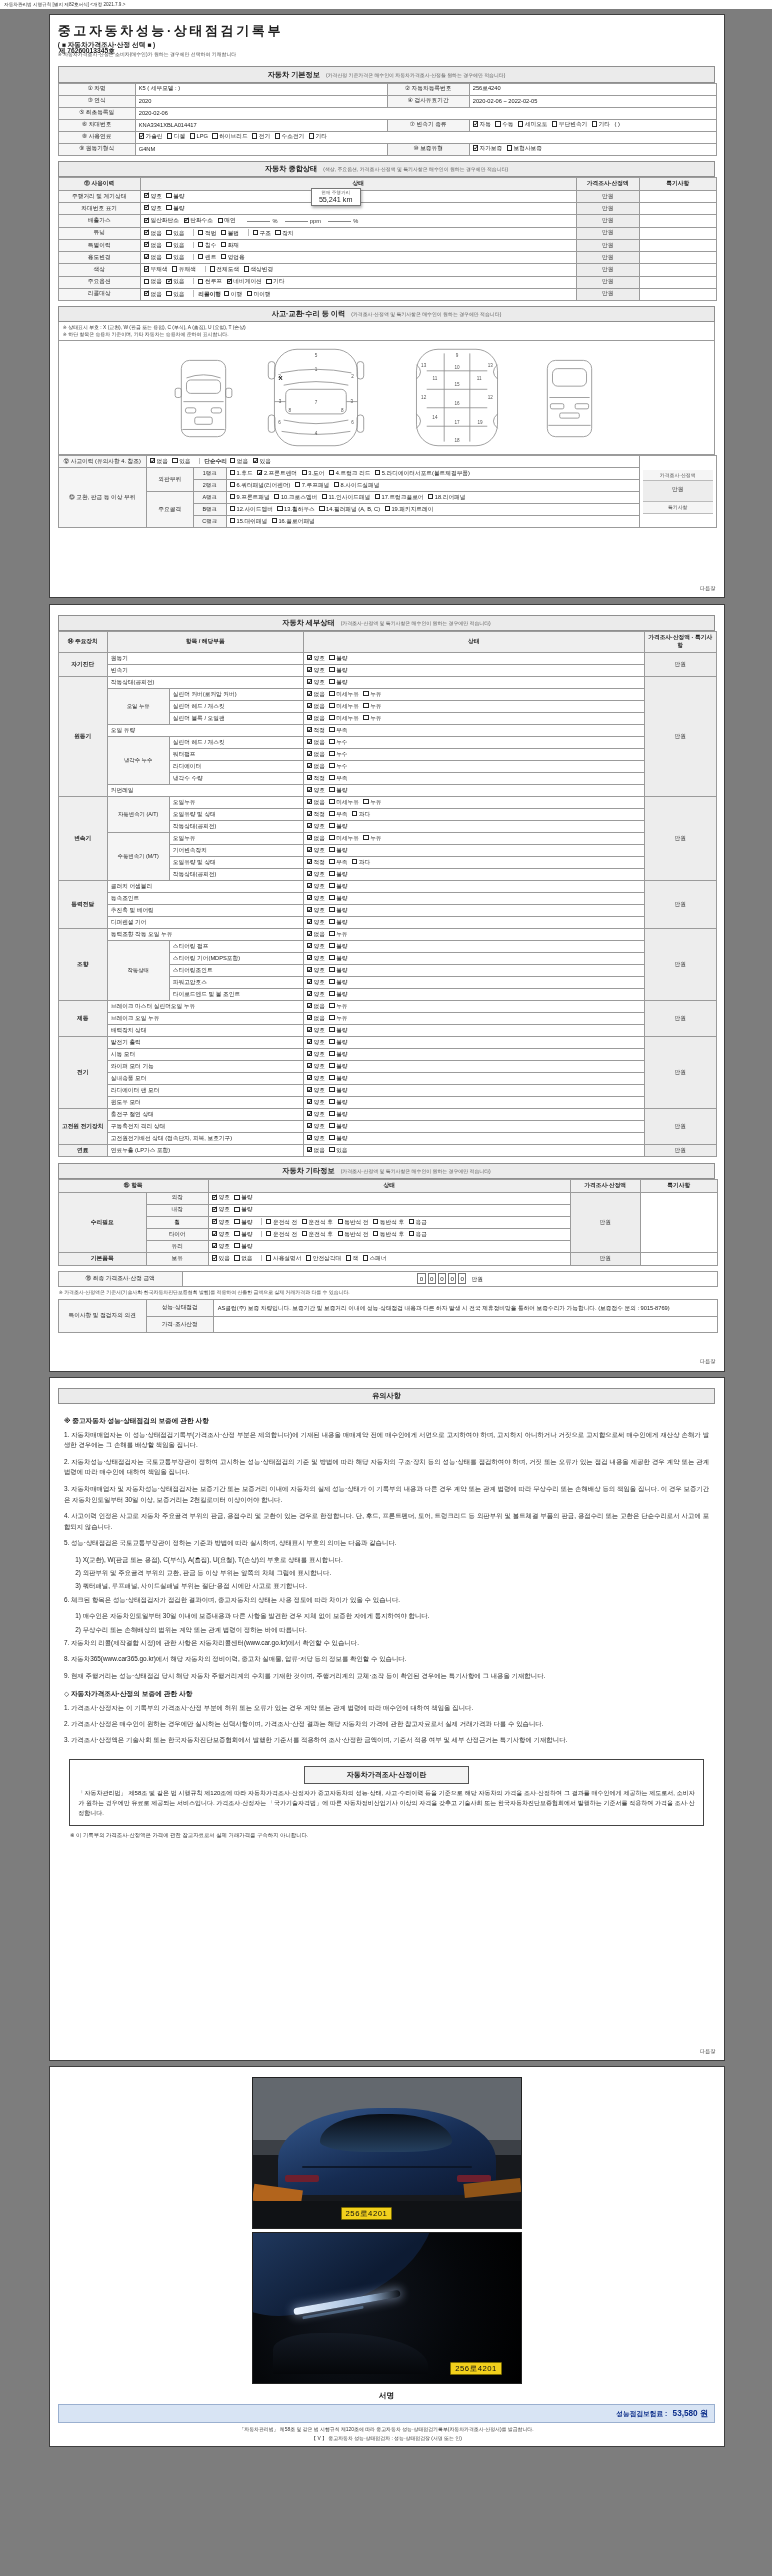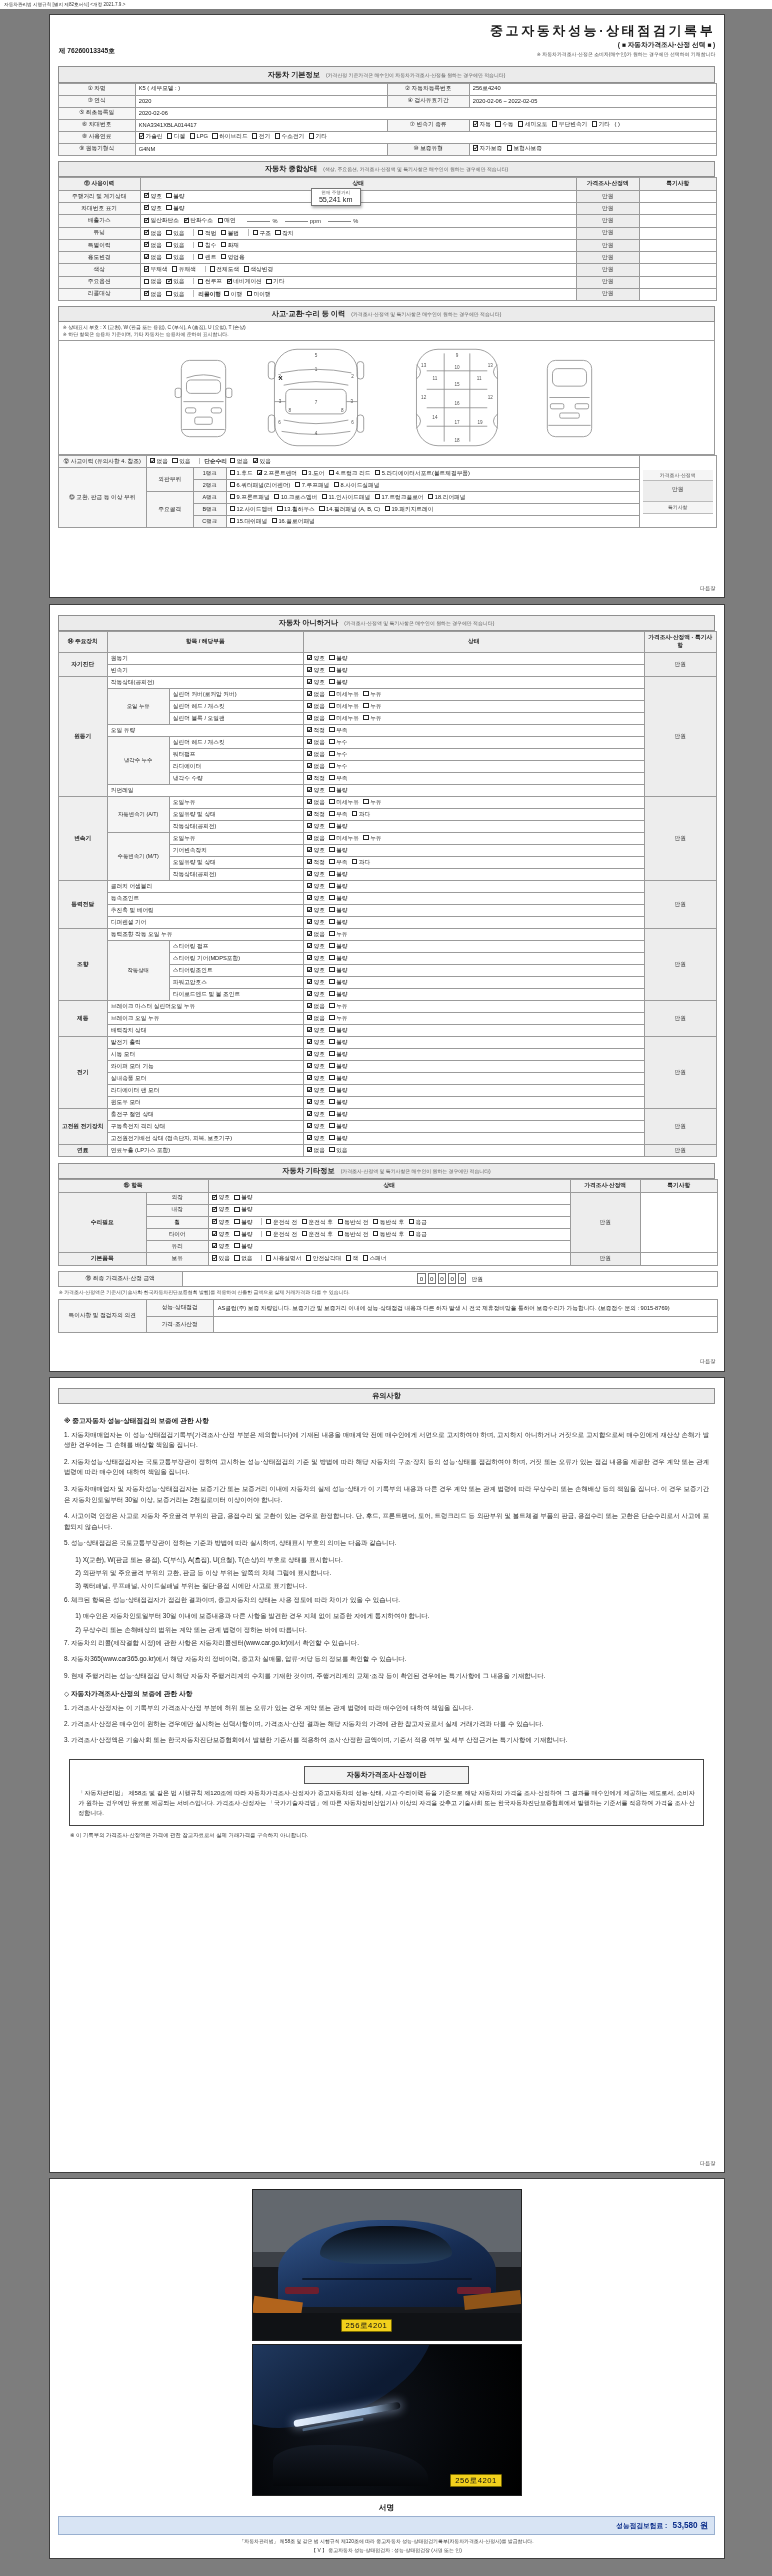--- a/index.html
+++ b/index.html
@@ -1,21 +1,21 @@
 <!DOCTYPE html>
 <html style="font-size:8.2px"><head>
 <meta charset="utf-8">
 <style>
 *{box-sizing:border-box;margin:0;padding:0}
 html,body{width:773px;background:#7d7d7d}
 body{height:2576px;font-family:"Liberation Sans","DejaVu Sans",sans-serif;color:#1c1c1c;overflow:hidden}
 .topstrip{background:#fff;height:9.3px;font-size:4.6px;color:#333;padding:1.5px 4.1px}
 .page{width:676px;margin:5.2px auto 0;background:#fff;border:0.5px solid #3f3f3f;padding:5.2px 8.2px;position:relative;overflow:hidden;display:flex;flex-direction:column}
-#page1{height:584px}#page2{height:768px}#page3{height:796px}#page4{height:381px}
-.hdr{text-align:right;margin:1px 0 4.1px;position:relative}
+#page1{height:584px}#page2{height:768px}#page3{height:684px}#page4{height:381px}
+.hdr{text-align:left;margin:1px 0 4.1px;position:relative}
 .docno{position:absolute;left:1px;bottom:1px;font-size:6.7px;font-weight:bold}
 .title{font-size:13px;font-weight:bold;letter-spacing:2.6px}
 .subtitle{font-size:6.7px;font-weight:bold;margin-top:1.5px}
 .subnote{font-size:4.9px;color:#444;margin-top:1px}
 .secbar{border:0.5px solid #8f8f8f;background:#ebebeb;text-align:center;font-weight:bold;font-size:7.2px;padding:2.1px 0;margin-top:5.2px}
 .secbar .note{font-weight:normal;font-size:4.9px;color:#555;margin-left:4.1px}
 table.t{width:100%;border-collapse:collapse;table-layout:fixed}
 .t td,.t th{border:0.5px solid #9b9b9b;font-size:5.7px;padding:1.5px 3.1px;vertical-align:middle}
 .t th{background:#efefef;font-weight:bold;text-align:center;padding:2.1px 1px}
 td.lab{background:#f5f5f5;text-align:center}
@@ -361,21 +361,21 @@
           <td class="st"><span class="cbg"><span class="cbw"><span class="cb"></span><span class="cbl">15.대쉬패널</span></span><span class="cbw"><span class="cb"></span><span class="cbl">16.플로어패널</span></span></span></td>
         </tr>
       </tbody>
   </table>
 
   <div class="nextpage">다음장</div>
 </div>
 
 <div class="page" id="page2">
   <div class="secbar">
-    <span>자동차 아니하거나</span>
+    <span>자동차 세부상태</span>
     <span class="note">(가격조사·산정액 및 특기사항은 매수인이 원하는 경우에만 적습니다)</span>
   </div>
   <table class="t">
     <colgroup>
         <col style="width:49px">
         <col style="width:62px">
         <col style="width:134px">
         <col style="width:341px">
         <col style="width:72px">
       </colgroup>

